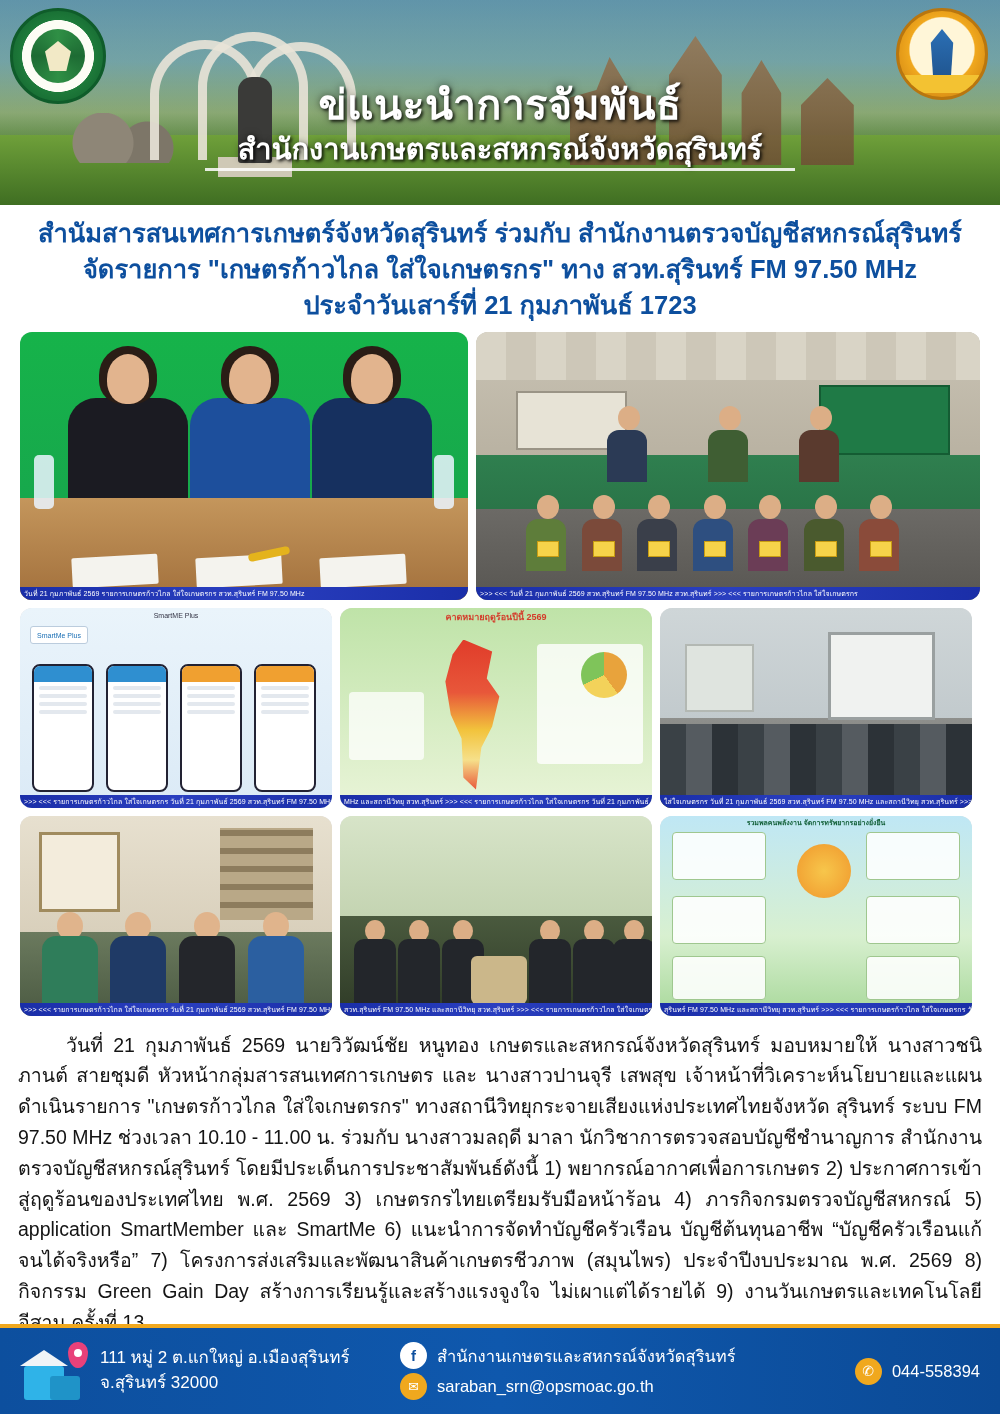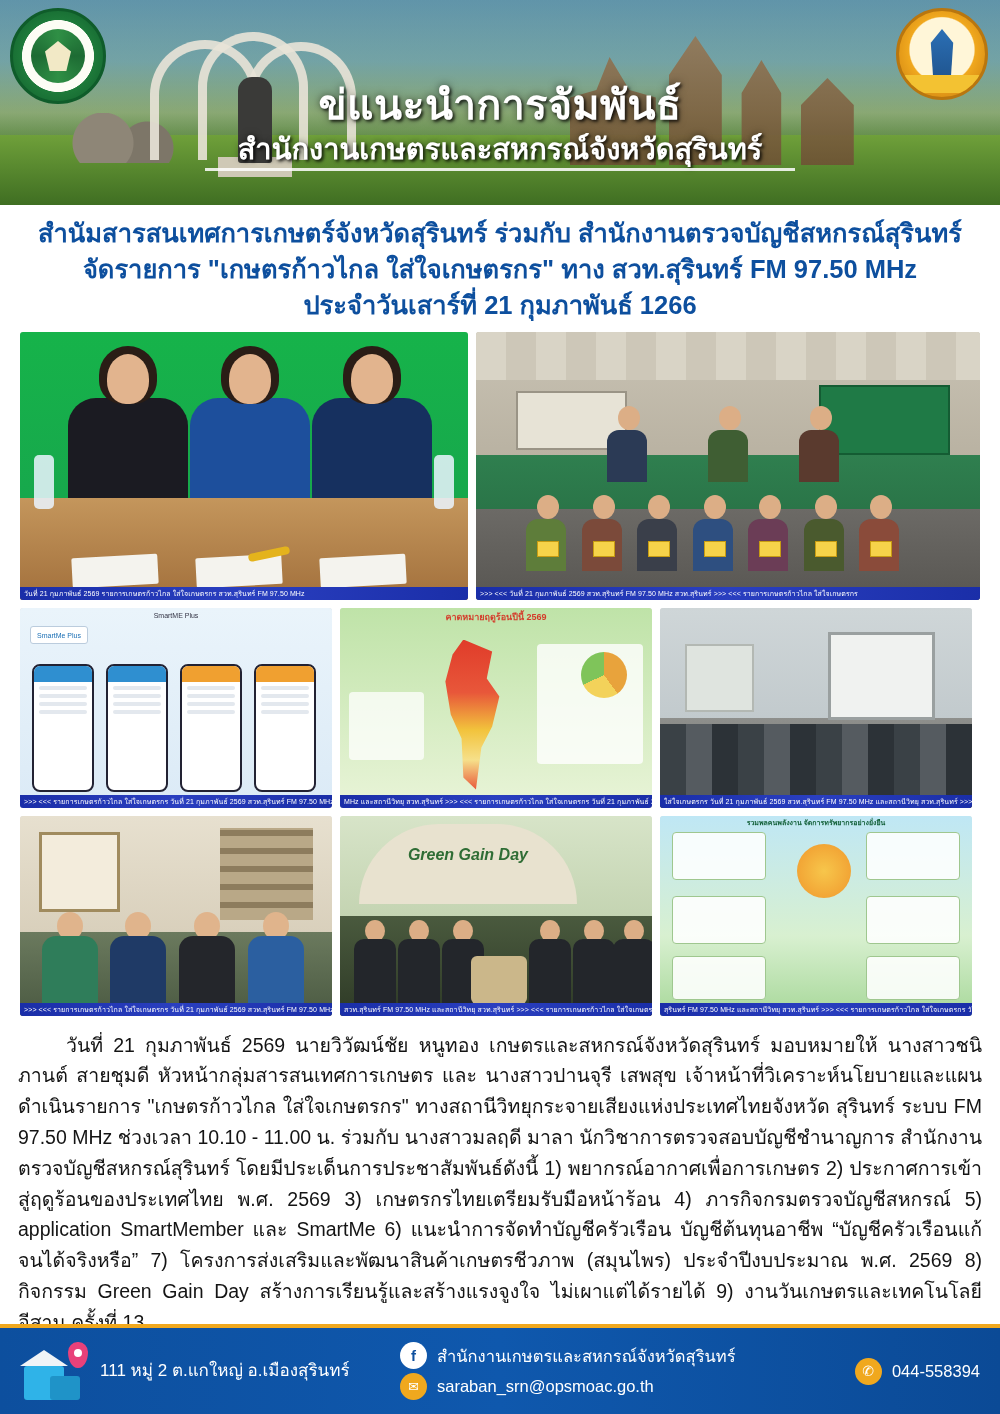--- a/index.html
+++ b/index.html
@@ -132,21 +132,21 @@
     line-height: 1.42;
   }
 
   
   .grid {
     padding: 0 20px;
   }
   .row { display: flex; gap: 8px; margin-bottom: 8px; }
   .cell {
     position: relative;
-    border-radius: 3px;
+    border-radius: 12px;
     overflow: hidden;
     background: #ddd;
   }
   .cell .caption-strip {
     position: absolute; left: 0; right: 0; bottom: 0;
     height: 13px;
     background: linear-gradient(to right, #1a2ea8, #2a3fc0, #1a2ea8);
     color: #fff;
     font-size: 7px;
     line-height: 13px;
@@ -343,21 +343,21 @@
   </div>
 
   <div class="banner-title">ข่แนะนำการจัมพันธ์</div>
   <div class="banner-sub">สำนักงานเกษตรและสหกรณ์จังหวัดสุรินทร์</div>
   <div class="banner-underline"></div>
 </div>
 
 <div class="headline">
   <div>สำนัมสารสนเทศการเกษตร์จังหวัดสุรินทร์ ร่วมกับ สำนักงานตรวจบัญชีสหกรณ์สุรินทร์</div>
   <div>จัดรายการ "เกษตรก้าวไกล ใส่ใจเกษตรกร" ทาง สวท.สุรินทร์ FM 97.50 MHz</div>
-  <div>ประจำวันเสาร์ที่ 21 กุมภาพันธ์ 1266</div>
+  <div>ประจำวันเสาร์ที่ 21 กุมภาพันธ์ 1723</div>
 </div>
 
 <div class="grid">
 
   <div class="row r1">
     <div class="cell left">
       <div class="studio">
         <div class="desk"></div>
         <div class="bottleL"></div>
           <div class="bottleR"></div>
@@ -520,23 +520,20 @@
         <div class="p" style="left:72%;">
             <div class="h"></div>
             <div class="b" style="background:#2b5fa0;"></div>
           </div>
       </div>
       <div class="caption-strip">&gt;&gt;&gt; &lt;&lt;&lt; รายการเกษตรก้าวไกล ใส่ใจเกษตรกร วันที่ 21 กุมภาพันธ์ 2569 สวท.สุรินทร์ FM 97.50 MHz และสถานีวิทยุ</div>
     </div>
 
     <div class="cell c">
       <div class="greenday">
-        <div class="arch">
-            <div class="t">Green Gain Day</div>
-          </div>
         <div class="p" style="left:4%;">
             <div class="h"></div>
             <div class="b"></div>
           </div>
         <div class="p" style="left:18%;">
             <div class="h"></div>
             <div class="b"></div>
           </div>
         <div class="p" style="left:32%;">
             <div class="h"></div>
@@ -581,20 +578,21 @@
 
 <div class="footer">
   <div class="house">
     <div class="roof"></div>
       <div class="bld"></div>
       <div class="bld2"></div>
       <div class="pin"></div>
   </div>
   <div class="addr">
     <div>111 หมู่ 2 ต.แกใหญ่ อ.เมืองสุรินทร์</div>
+    <div>จ.สุรินทร์ 32000</div>
   </div>
   <div class="contacts">
     <div class="crow">
       <div class="ico">f</div>
       <div class="ctext">สำนักงานเกษตรและสหกรณ์จังหวัดสุรินทร์</div>
     </div>
     <div class="crow">
       <div class="ico mail">✉</div>
       <div class="ctext">saraban_srn@opsmoac.go.th</div>
     </div>

